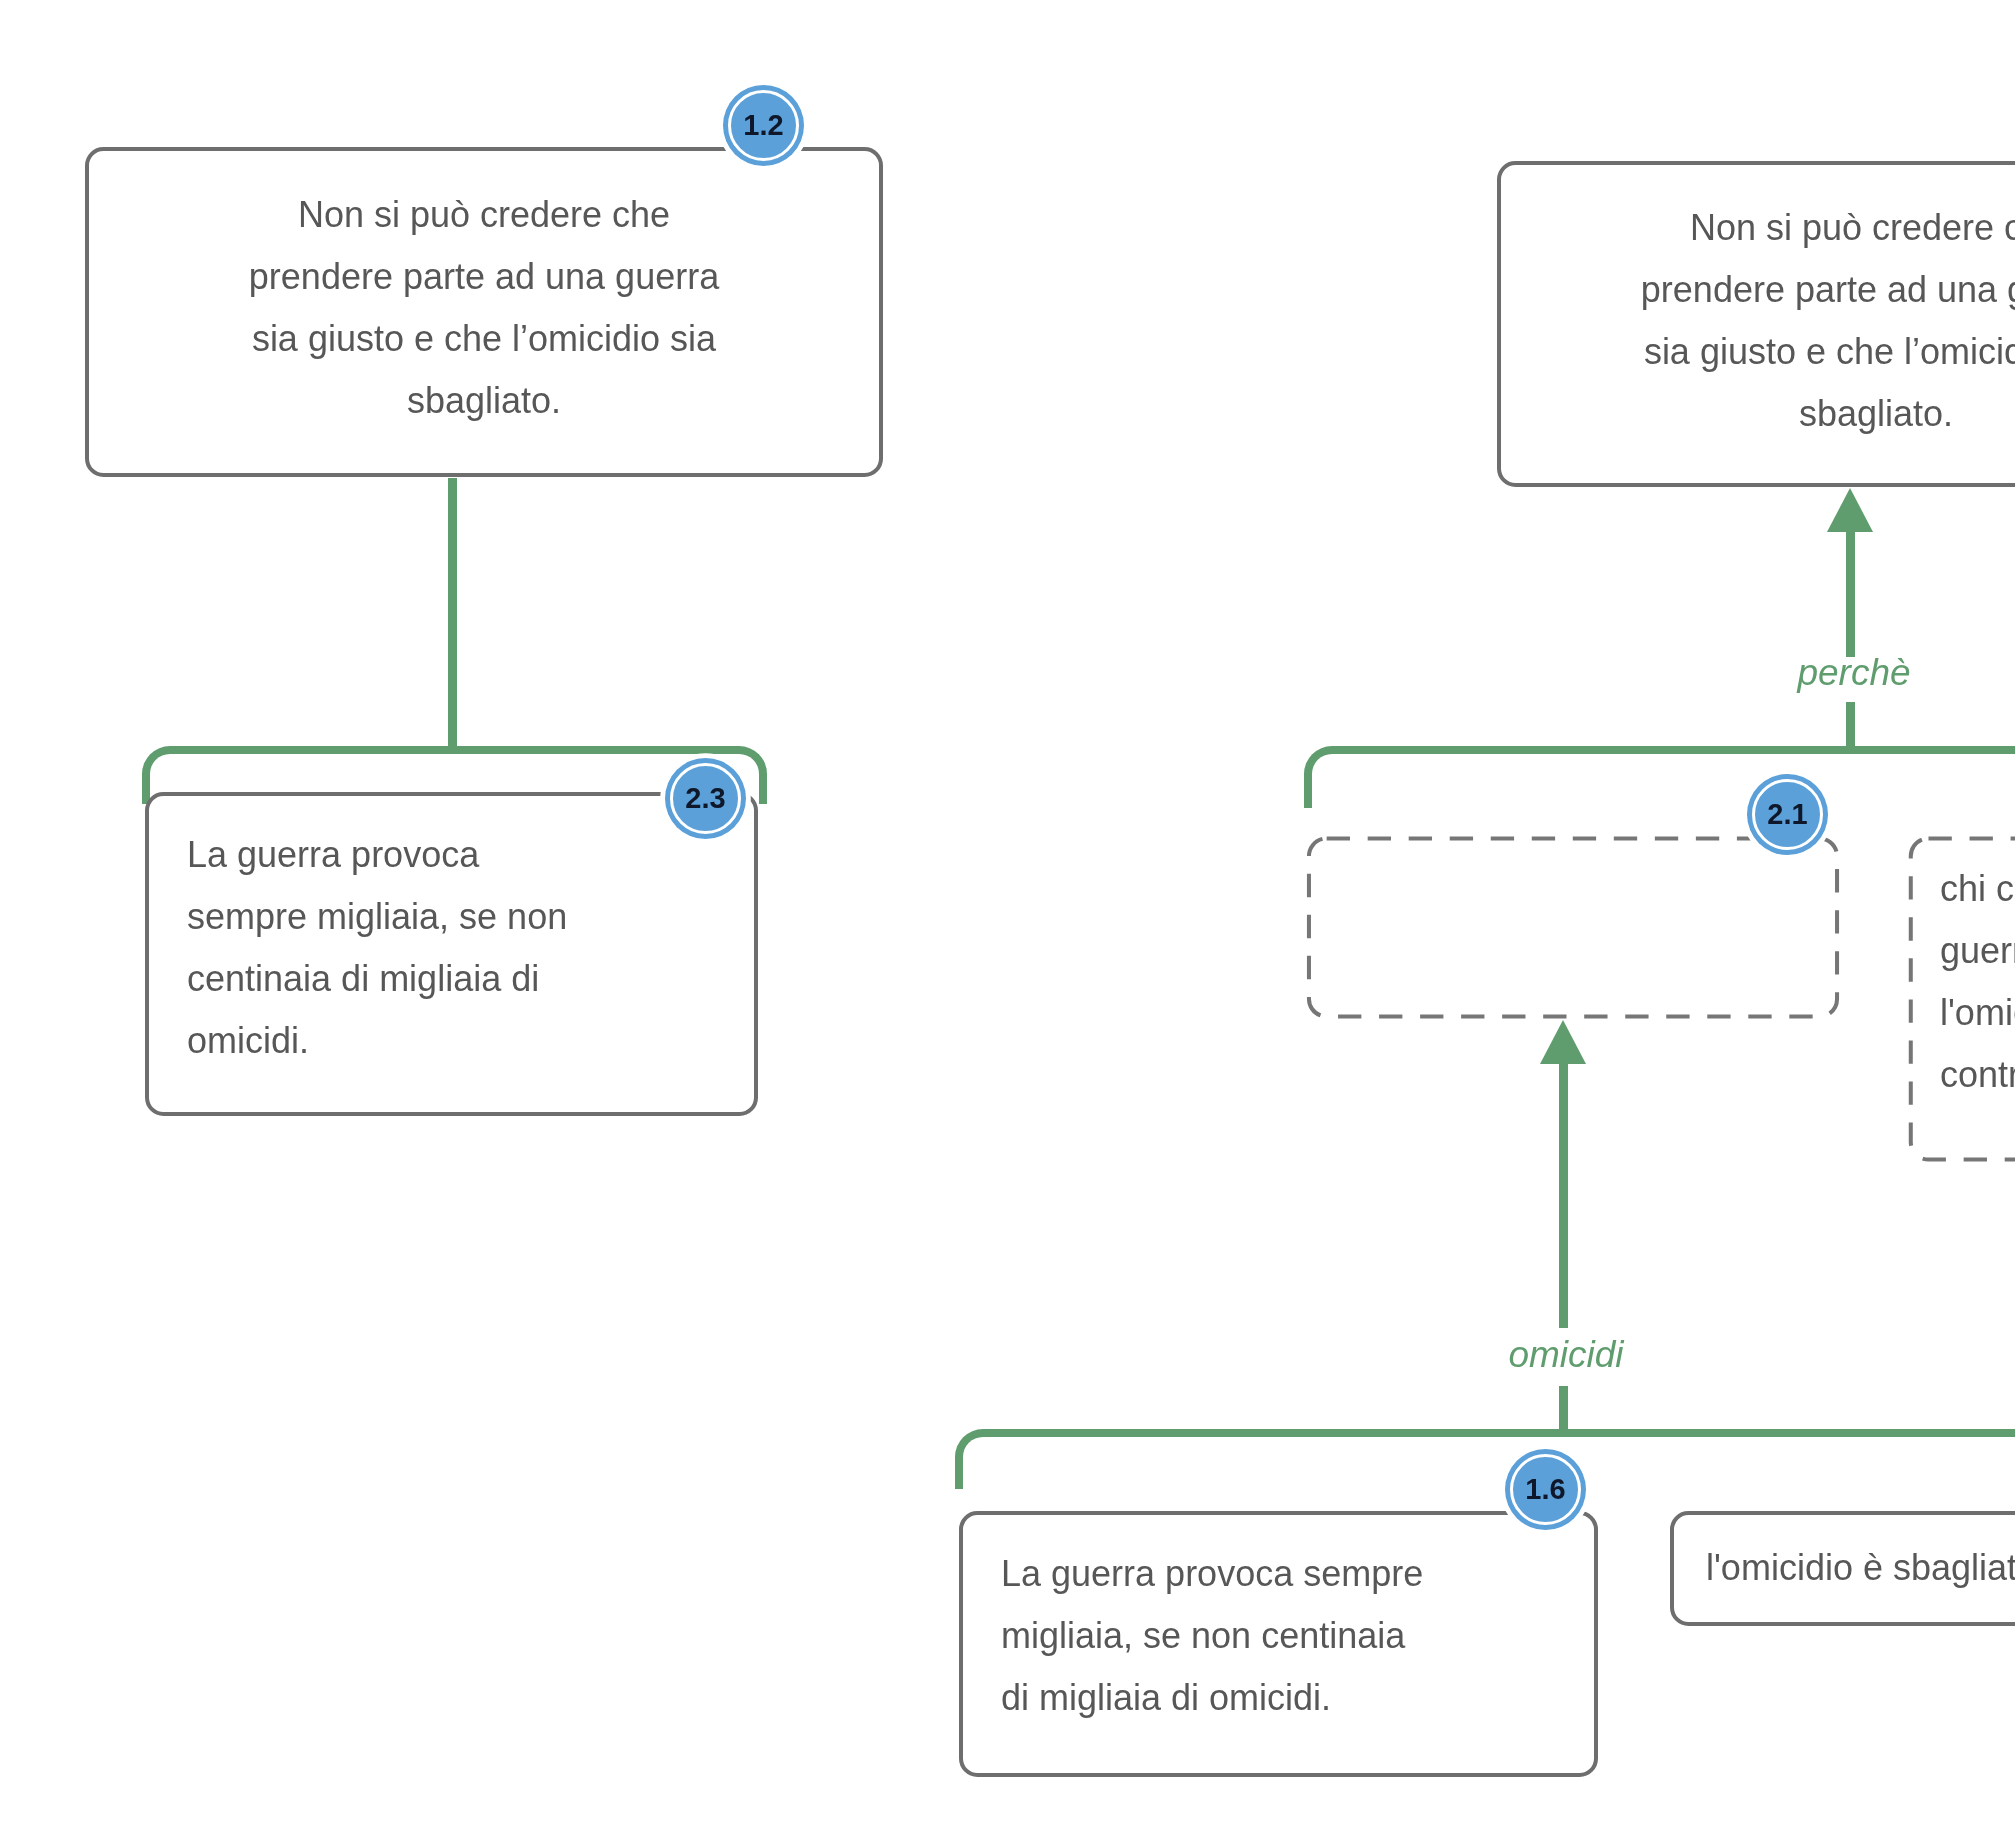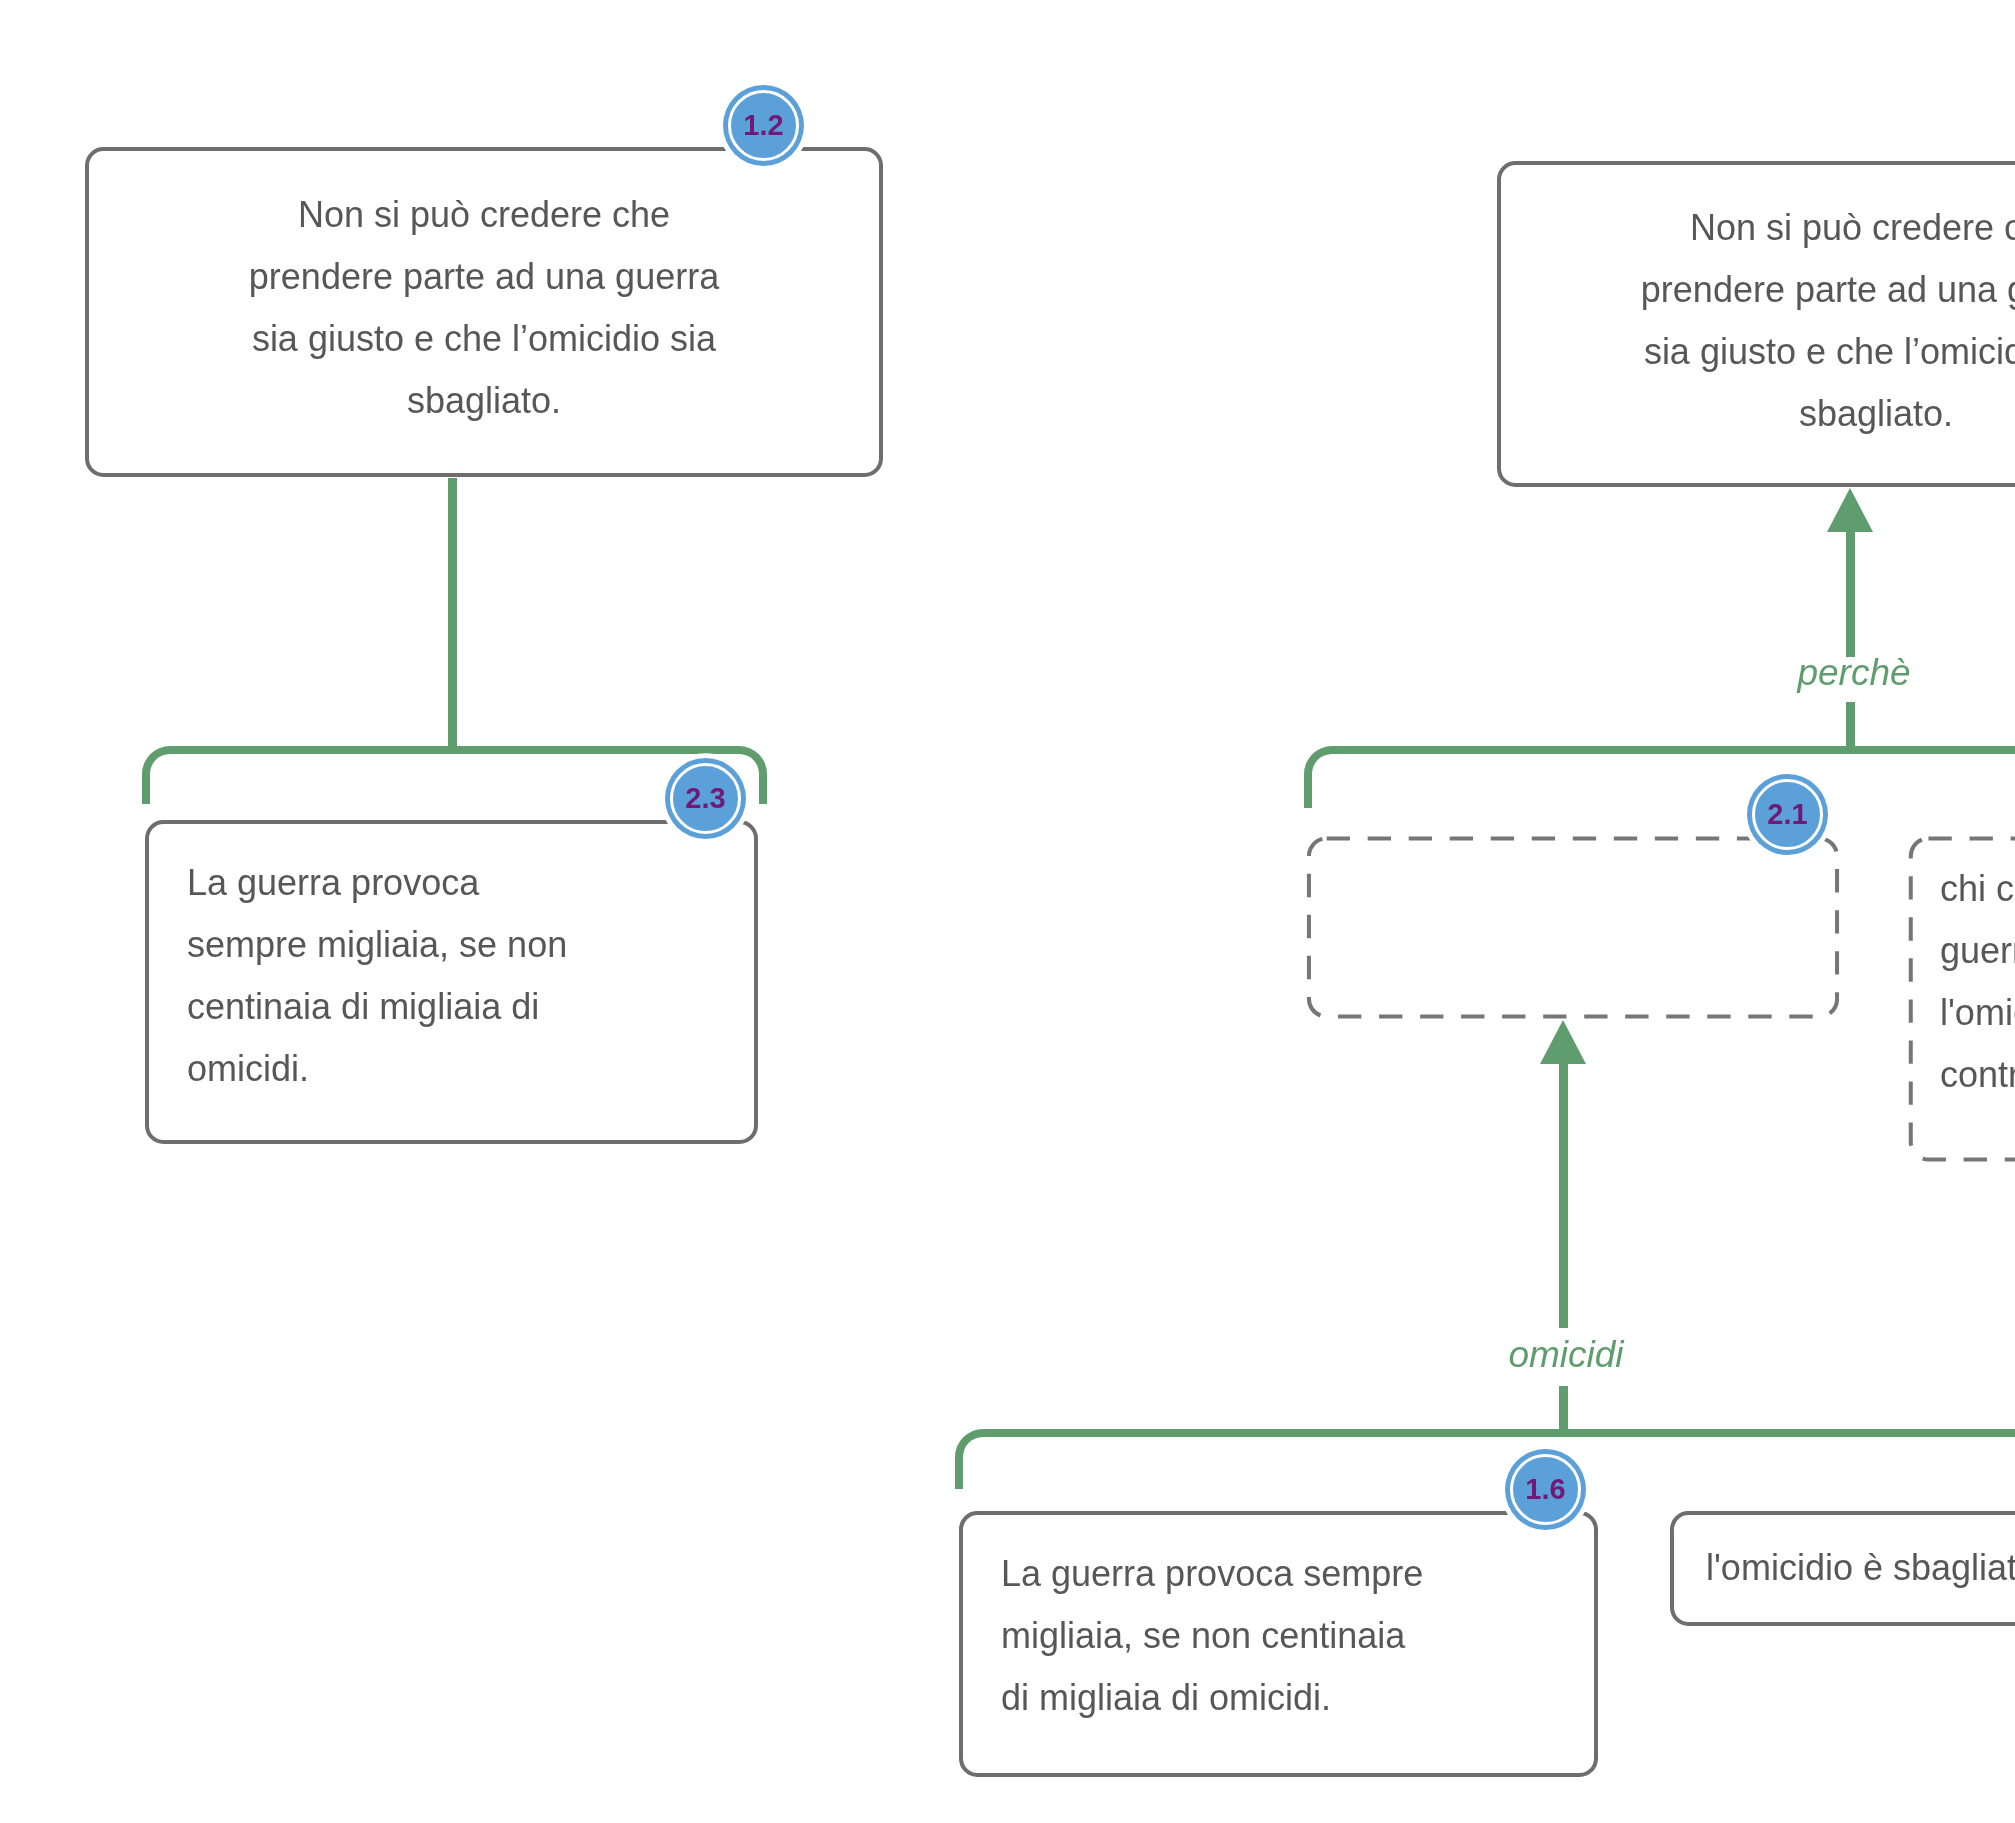--- a/index.html
+++ b/index.html
@@ -39,21 +39,21 @@
   .center .node-text{ text-align:center; }
 
   
   .badge{
     position:absolute;
     width:81px; height:81px;
     border-radius:50%;
     background:var(--blue);
     box-shadow:0 0 0 4.8px #fff;
     display:flex; align-items:center; justify-content:center;
-    color:#701a75; font-weight:bold; font-size:29px;
+    color:#0f172a; font-weight:bold; font-size:29px;
     z-index:5;
   }
   .badge::after{
     content:"";
     position:absolute; inset:4.8px;
     border:3.6px solid #fff;
     border-radius:50%;
   }
 
   
@@ -93,21 +93,21 @@
 sbagliato.</span>
   </div>
   <div class="badge" style="left:723px; top:85px;">
     <span>1.2</span>
   </div>
 
   <div class="vline" style="left:448px; top:478px; height:273px;"></div>
 
   <div class="bracket" style="left:142px; top:746px; width:625px; height:58px;"></div>
 
-  <div class="node" style="left:145px; top:820px; width:613px; height:324px; padding:28px 38px;">
+  <div class="node" style="left:145px; top:792px; width:613px; height:324px; padding:28px 38px;">
     <span class="node-text">La guerra provoca
 sempre migliaia, se non
 centinaia di migliaia di
 omicidi.</span>
   </div>
   <div class="badge" style="left:665px; top:758px;">
     <span>2.3</span>
   </div>
 
   <div class="node center" style="left:1497px; top:161px; width:758px; height:326px; padding:32px 28px;">

